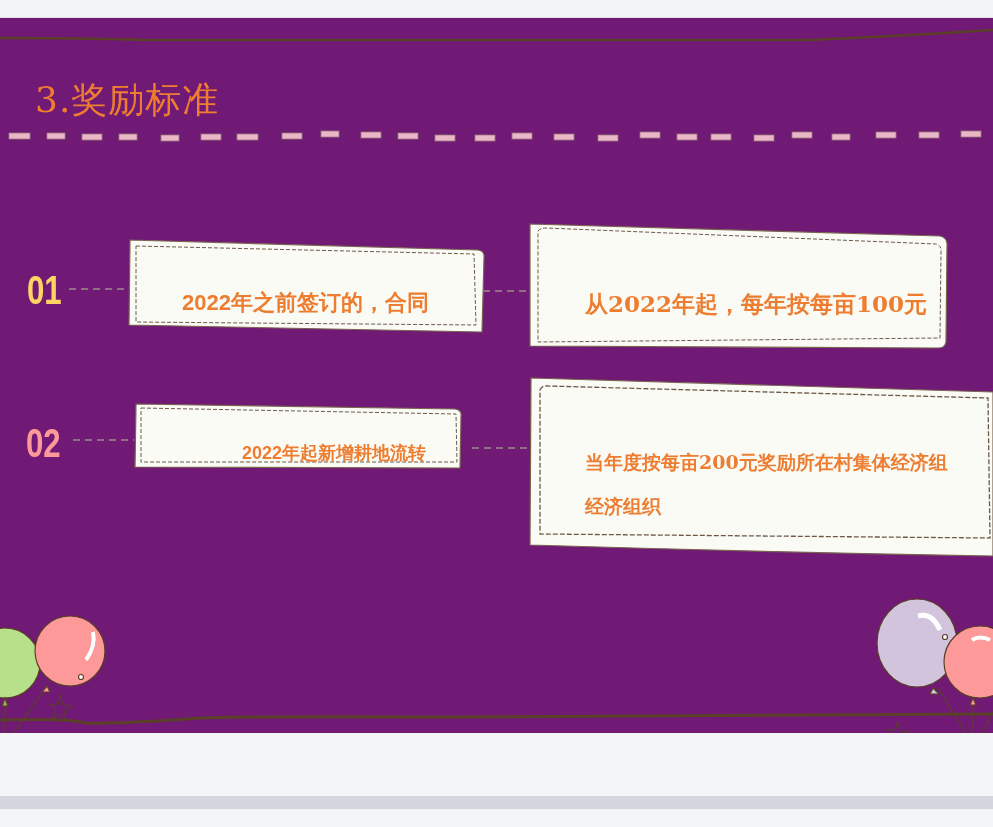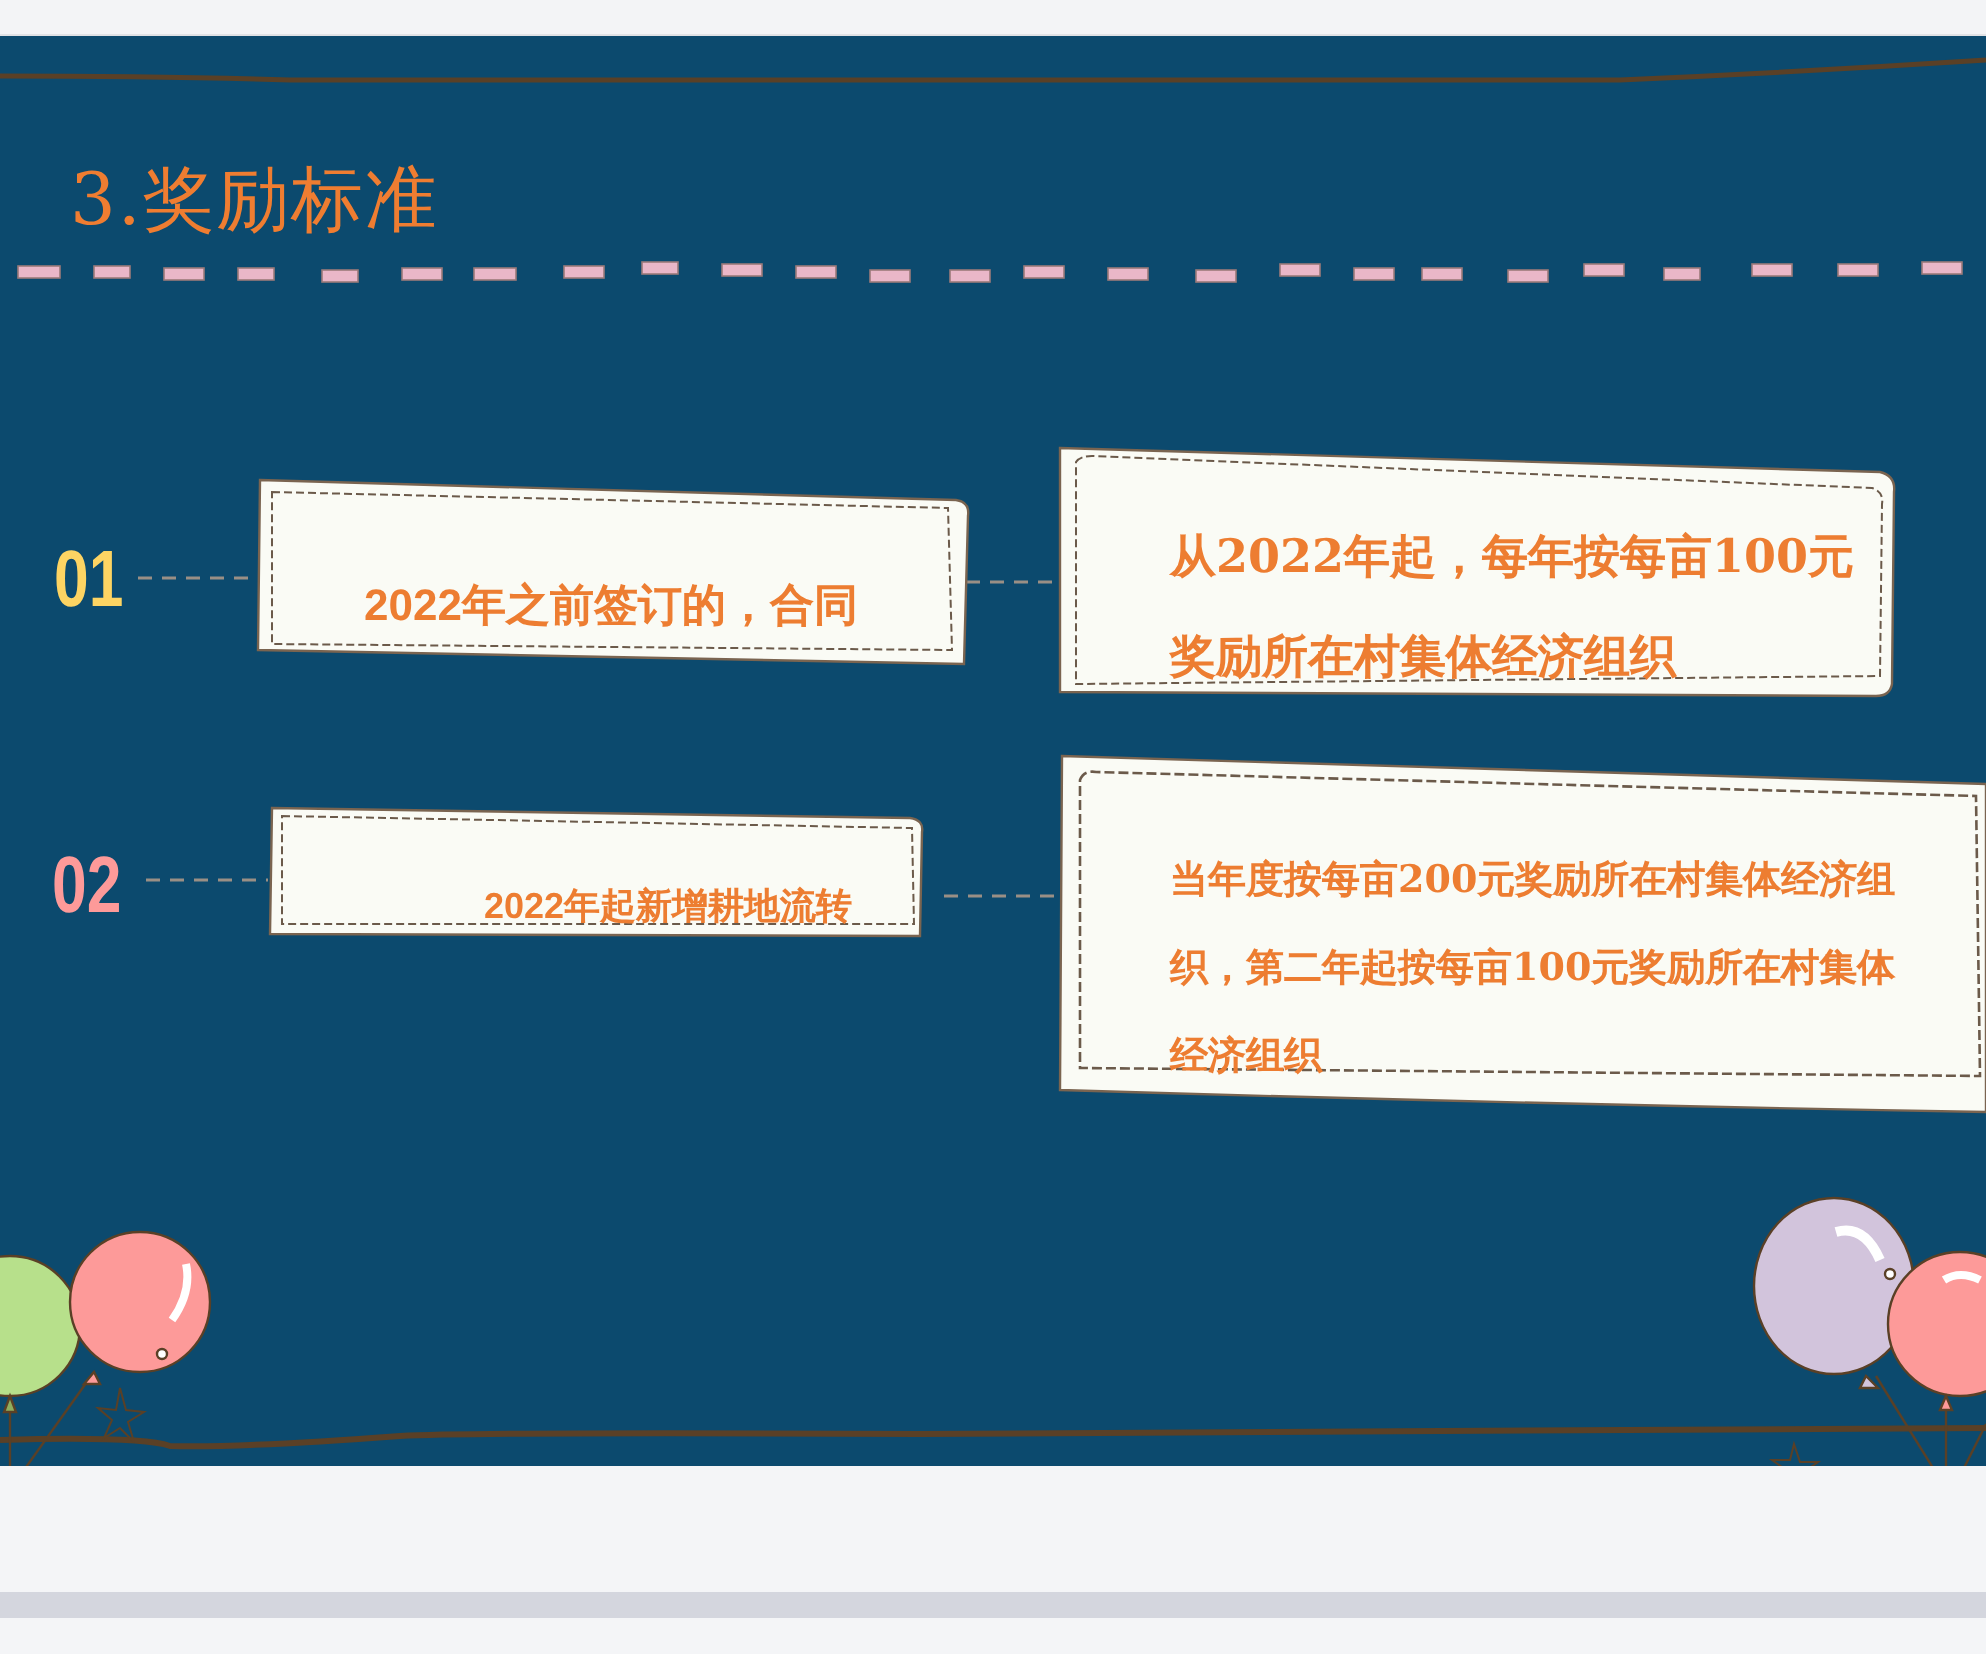--- a/index.html
+++ b/index.html
@@ -5,21 +5,21 @@
   html, body { margin:0; padding:0; }
   body {
     width:993px; height:827px; overflow:hidden;
     background:#f4f5f7;
     font-family:"DejaVu Sans", "Liberation Sans", sans-serif;
     position:relative;
   }
   .topbar { position:absolute; left:0; top:0; width:993px; height:17px; background:#f3f4f6; border-bottom:1px solid #e2e3e6; }
   .slide {
     position:absolute; left:0; top:18px; width:993px; height:715px;
-    background:#0c4a6e; overflow:hidden;
+    background:#701a75; overflow:hidden;
     box-shadow:0 2px 4px rgba(0,0,0,0.06);
   }
   .below { position:absolute; left:0; top:733px; width:993px; height:94px; background:#f4f5f7; }
   .scrollbar { position:absolute; left:0; top:796px; width:993px; height:13px; background:#d4d6de; }
 
   svg.deco { position:absolute; left:0; top:0; }
 
   .title {
     position:absolute; left:35px; top:58px;
     font-family:"DejaVu Serif", "Liberation Serif", serif;
@@ -148,33 +148,31 @@
 
   <div class="card c1">
     <div class="txt">
       <div>2022年之前签订的，合同</div>
     </div>
   </div>
 
   <div class="card c2">
     <div class="txt">
       <div>从2022年起，每年按每亩100元</div>
-      <div>奖励所在村集体经济组织</div>
     </div>
   </div>
 
   <div class="card c3">
     <div class="txt">
       <div>2022年起新增耕地流转</div>
     </div>
   </div>
 
   <div class="card c4">
     <div class="txt">
       <div>当年度按每亩200元奖励所在村集体经济组</div>
-      <div>织，第二年起按每亩100元奖励所在村集体</div>
       <div>经济组织</div>
     </div>
   </div>
 </div>
 
 <div class="below"></div>
 <div class="scrollbar"></div>
 
 </body></html>

